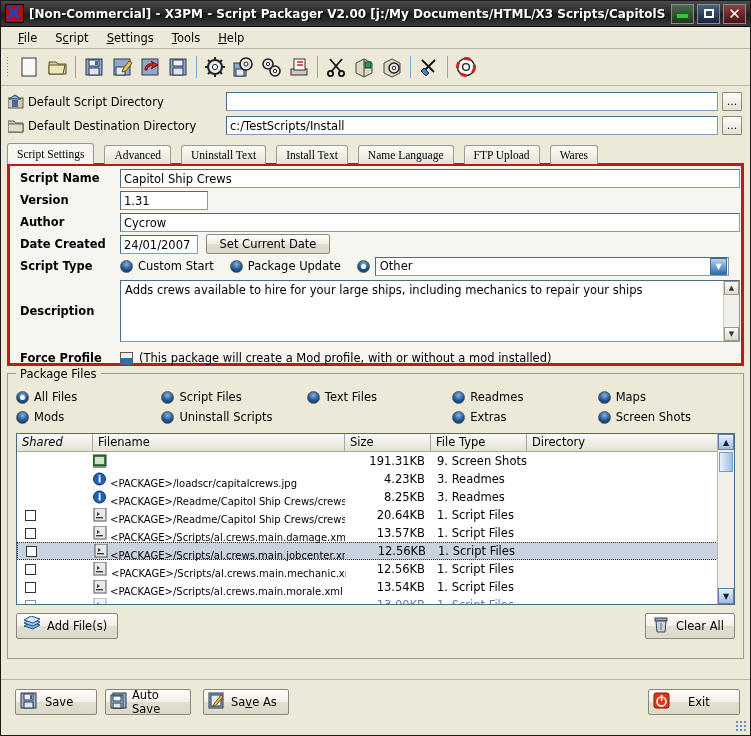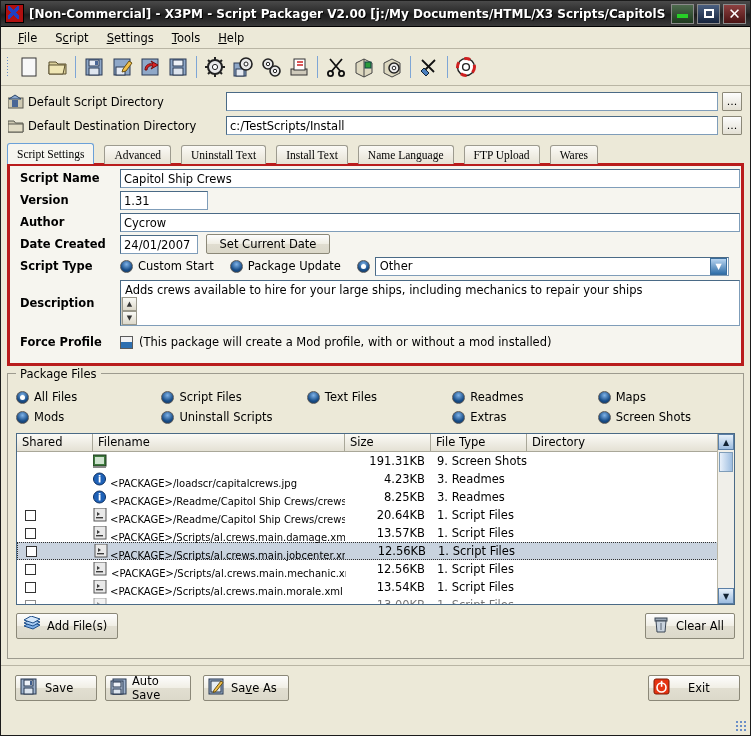--- a/index.html
+++ b/index.html
@@ -155,23 +155,23 @@
   }
   .combo .cval{padding-left:4px;font-size:11.5px;color:#000;flex:1 1 auto;}
   .combo .carrow{
     width:17px;height:17px;margin-right:1px;flex:0 0 auto;
     background:linear-gradient(to bottom,#b7d4f0,#2f6ea8);
     border:1px solid #3a6d9c;box-sizing:border-box;
     display:flex;align-items:center;justify-content:center;color:#fff;font-size:8px;
   }
   .descwrap{display:flex;padding-left:10px;margin-top:4px;}
   .descbox{
-    width:492px;height:46px;background:#fff;border:1px solid #7f9db9;
+    width:492px;height:62px;background:#fff;border:1px solid #7f9db9;
     border-top-color:#4a6a86;border-left-color:#4a6a86;
-    box-sizing:border-box;position:relative;display:flex;flex-direction:column;
+    box-sizing:border-box;position:relative;display:flex;
   }
   .desctext{padding:2px 4px;font-size:11.5px;color:#000;flex:1 1 auto;overflow:hidden;}
   .vscroll{
     width:15px;flex:0 0 auto;background:#f0efe9;
     border-left:1px solid #cfcdc2;display:flex;flex-direction:column;
     justify-content:space-between;
   }
   .sbtn{
     height:14px;background:linear-gradient(to bottom,#fafaf6,#ddd9cb);
     border:1px solid #9b998c;box-sizing:border-box;
@@ -244,21 +244,21 @@
   .abtn{
     height:26px;padding:0 10px 0 6px;display:flex;align-items:center;gap:6px;
     background:linear-gradient(to bottom,#fdfdfd 0%,#f1efe6 48%,#e1ded1 52%,#dcd9ca 100%);
     border:1px solid #8b8878;border-radius:2px;font-size:11.5px;color:#000;
     box-sizing:border-box;font-family:"DejaVu Sans","Liberation Sans",sans-serif;
   }
   .spacer{flex:1 1 auto;}
 
   
   .bottombar{
-    position:absolute;left:0;right:0;bottom:0;height:70px;
+    position:absolute;left:0;right:0;bottom:0;height:56px;
     background:#ece9d8;border-top:1px solid #b9b5a4;
     display:flex;align-items:flex-start;padding:9px 10px 0 14px;box-sizing:border-box;
   }
   .resize-grip{
     position:absolute;right:4px;bottom:4px;width:11px;height:11px;
     background-image:radial-gradient(circle,#6b8fc7 1px,transparent 1px);
     background-size:4px 4px;
   }
   u{text-decoration:underline;}
 </style>
@@ -556,21 +556,21 @@
         </div>
         <div class="rcell">
           <span class="radio"></span>
           <span class="rlabel">Screen Shots</span>
         </div>
       </div>
     </div>
 
     <div class="tablewrap">
       <div class="thead">
-        <div class="th" style="width:76px;">Shared</div>
+        <div class="th" style="width:76px;font-style:italic;">Shared</div>
         <div class="th" style="width:252px;">Filename</div>
         <div class="th" style="width:86px;">Size</div>
         <div class="th" style="width:96px;">File Type</div>
         <div class="th" style="flex:1 1 auto;">Directory</div>
       </div>
 
       <div class="tbody">
 
         <div class="trow">
           <div class="c-shared"></div>

